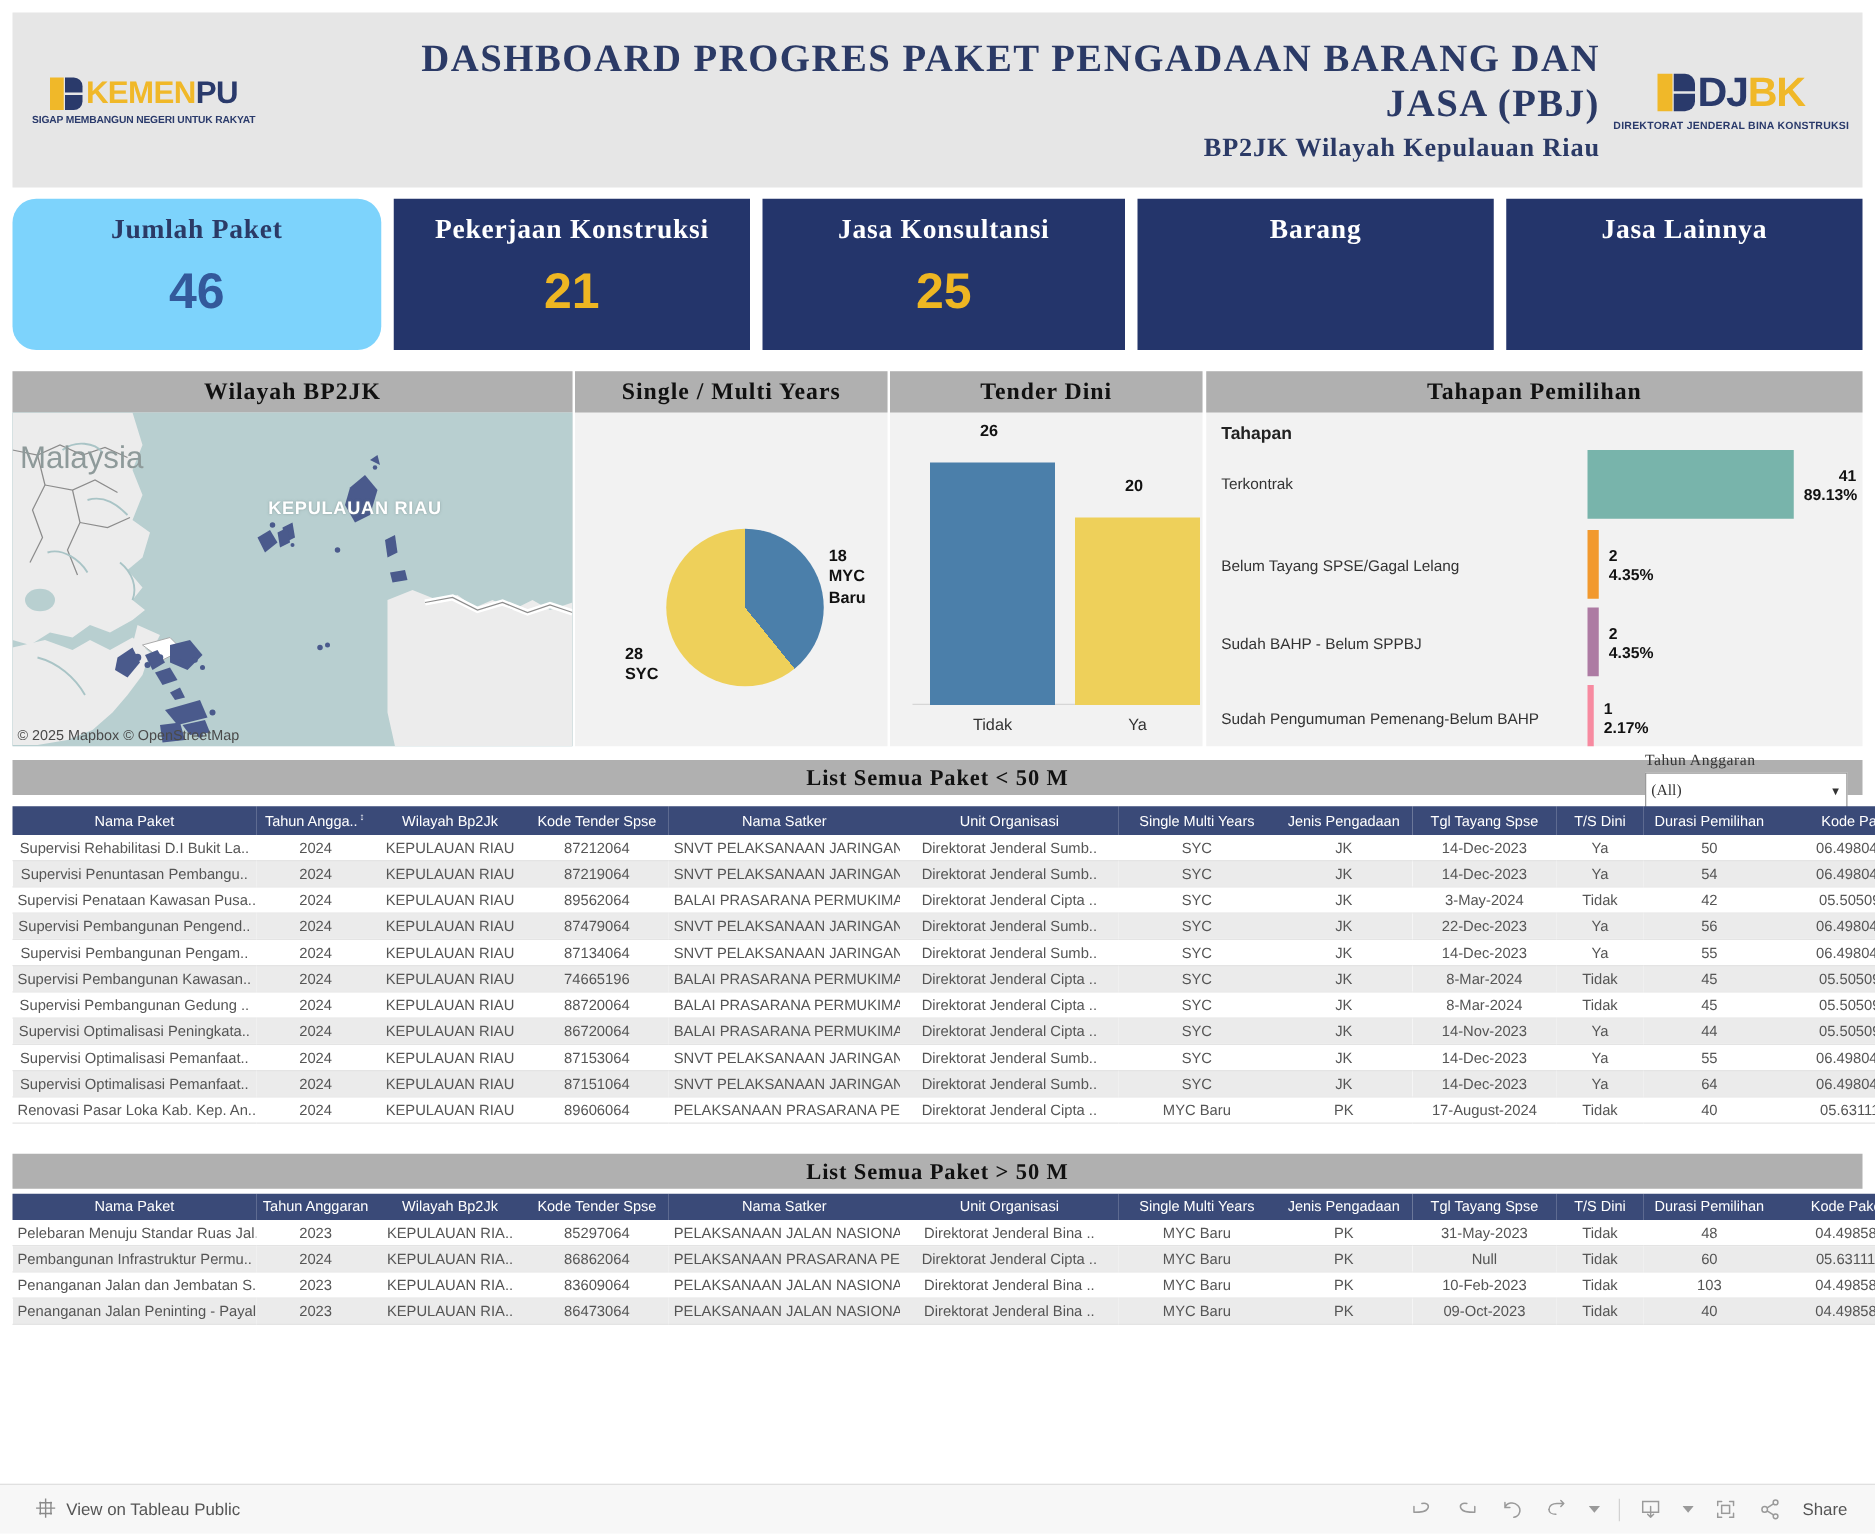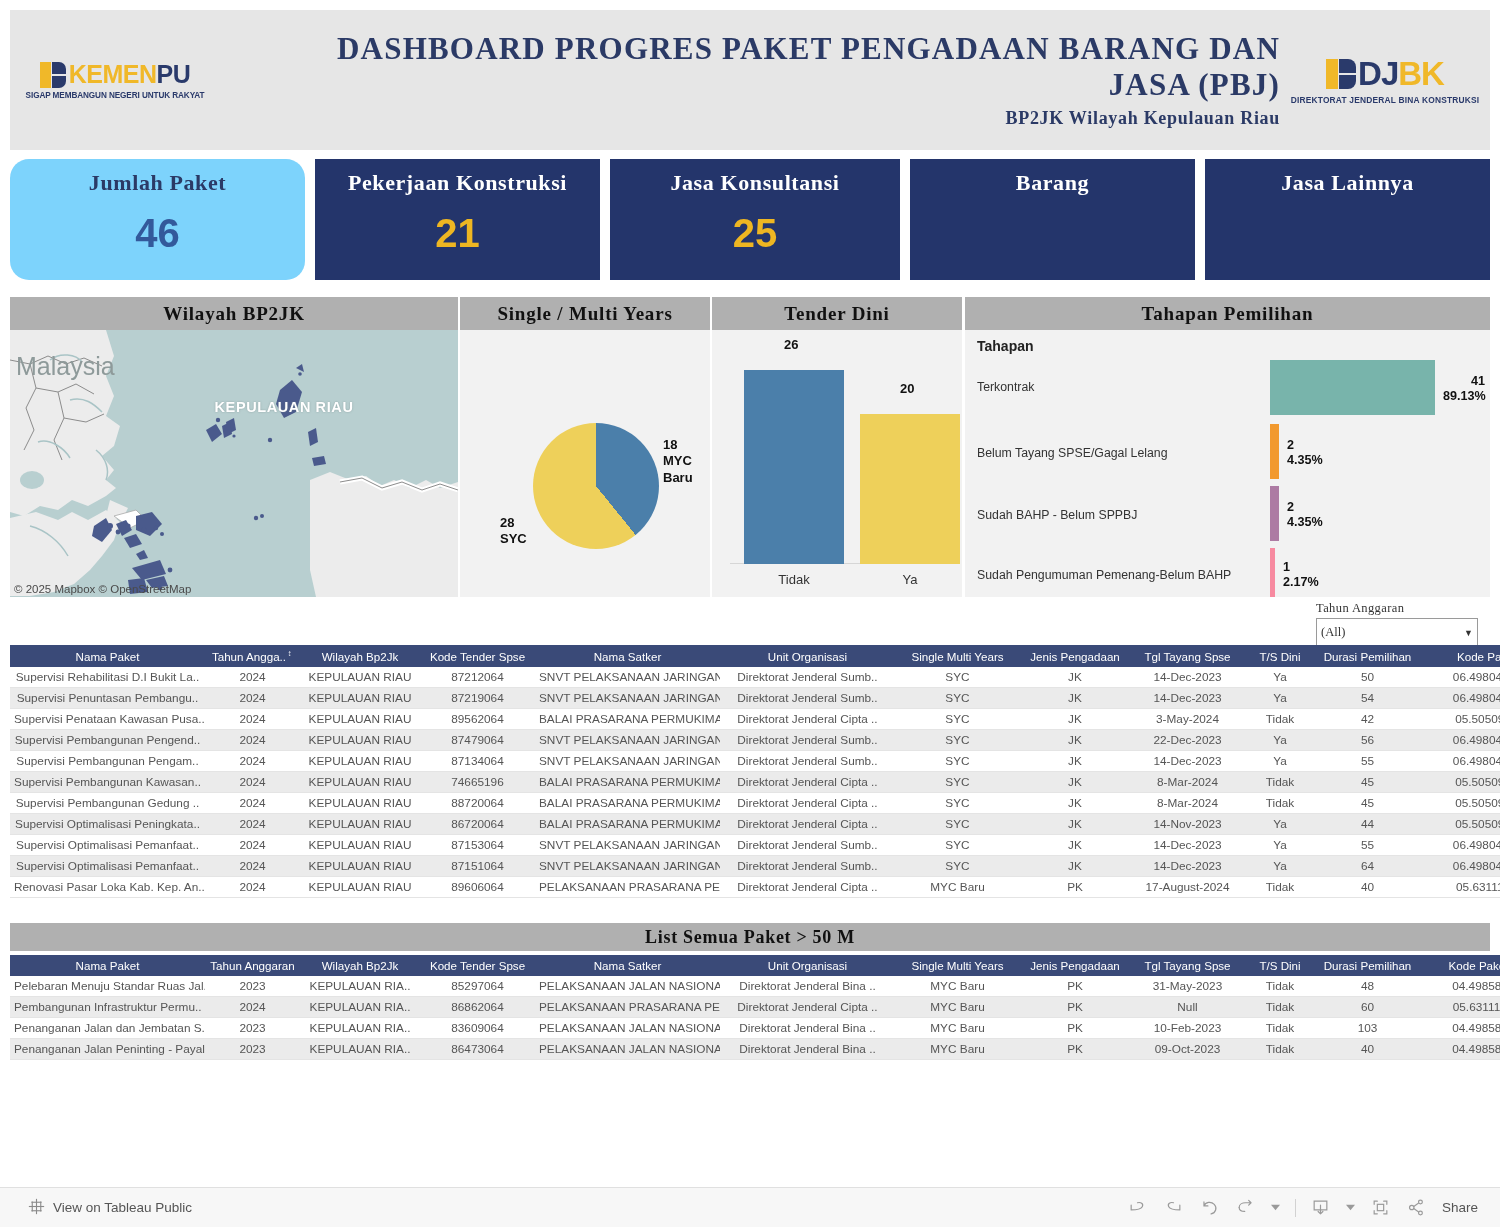--- a/index.html
+++ b/index.html
@@ -39,21 +39,21 @@
   .title-block {
     flex: 1; text-align: right;
     font-family: "Liberation Serif", serif;
     color: #2b3a66;
   }
   .title-main {
     font-size: 31px; font-weight: 700; letter-spacing: 1.2px; line-height: 1.17;
     text-transform: uppercase;
   }
   .title-sub {
-    font-size: 18px; font-weight: 700; letter-spacing: 0.7px; margin-top: 5px;
+    font-size: 21px; font-weight: 700; letter-spacing: 0.7px; margin-top: 5px;
   }
   .logo-right {
     width: 210px; height: 100%;
     display: flex; flex-direction: column; justify-content: center; align-items: center;
   }
   .djbk-row { display: flex; align-items: center; gap: 2px; }
   .djbk-mark { width: 30px; height: 30px; position: relative; }
   .djbk-mark .d1 { position:absolute; left:0; top:0; width:12px; height:30px; background:#f0b829; }
   .djbk-mark .d2 { position:absolute; left:13px; top:0; width:17px; height:14px; background:#2a3a6b; border-radius:0 8px 0 0;}
   .djbk-mark .d3 { position:absolute; left:13px; top:16px; width:17px; height:14px; background:#2a3a6b; border-radius:0 0 8px 0;}
@@ -372,20 +372,23 @@
           <div class="th-bar" style="left:305px;top:0;width:5px;height:49px;background:#f78aa0"></div>
           <div class="th-val" style="left:318px;top:12px">
             <div>1</div>
             <div>2.17%</div>
           </div>
         </div>
       </div>
     </div>
   </div>
 
+  <div class="tbl-band" style="top:608px;width:1480px">
+    <span class="tbl-band-text">List Semua Paket &lt; 50 M</span>
+  </div>
 
   <div class="filter-box">
     <div class="filter-label">Tahun Anggaran</div>
     <div class="filter-select">
       <span>(All)</span>
       <span class="caret">▼</span>
     </div>
   </div>
 
   <table class="tbl" id="tbl-small" style="left:10px;top:645px;width:1480px">

